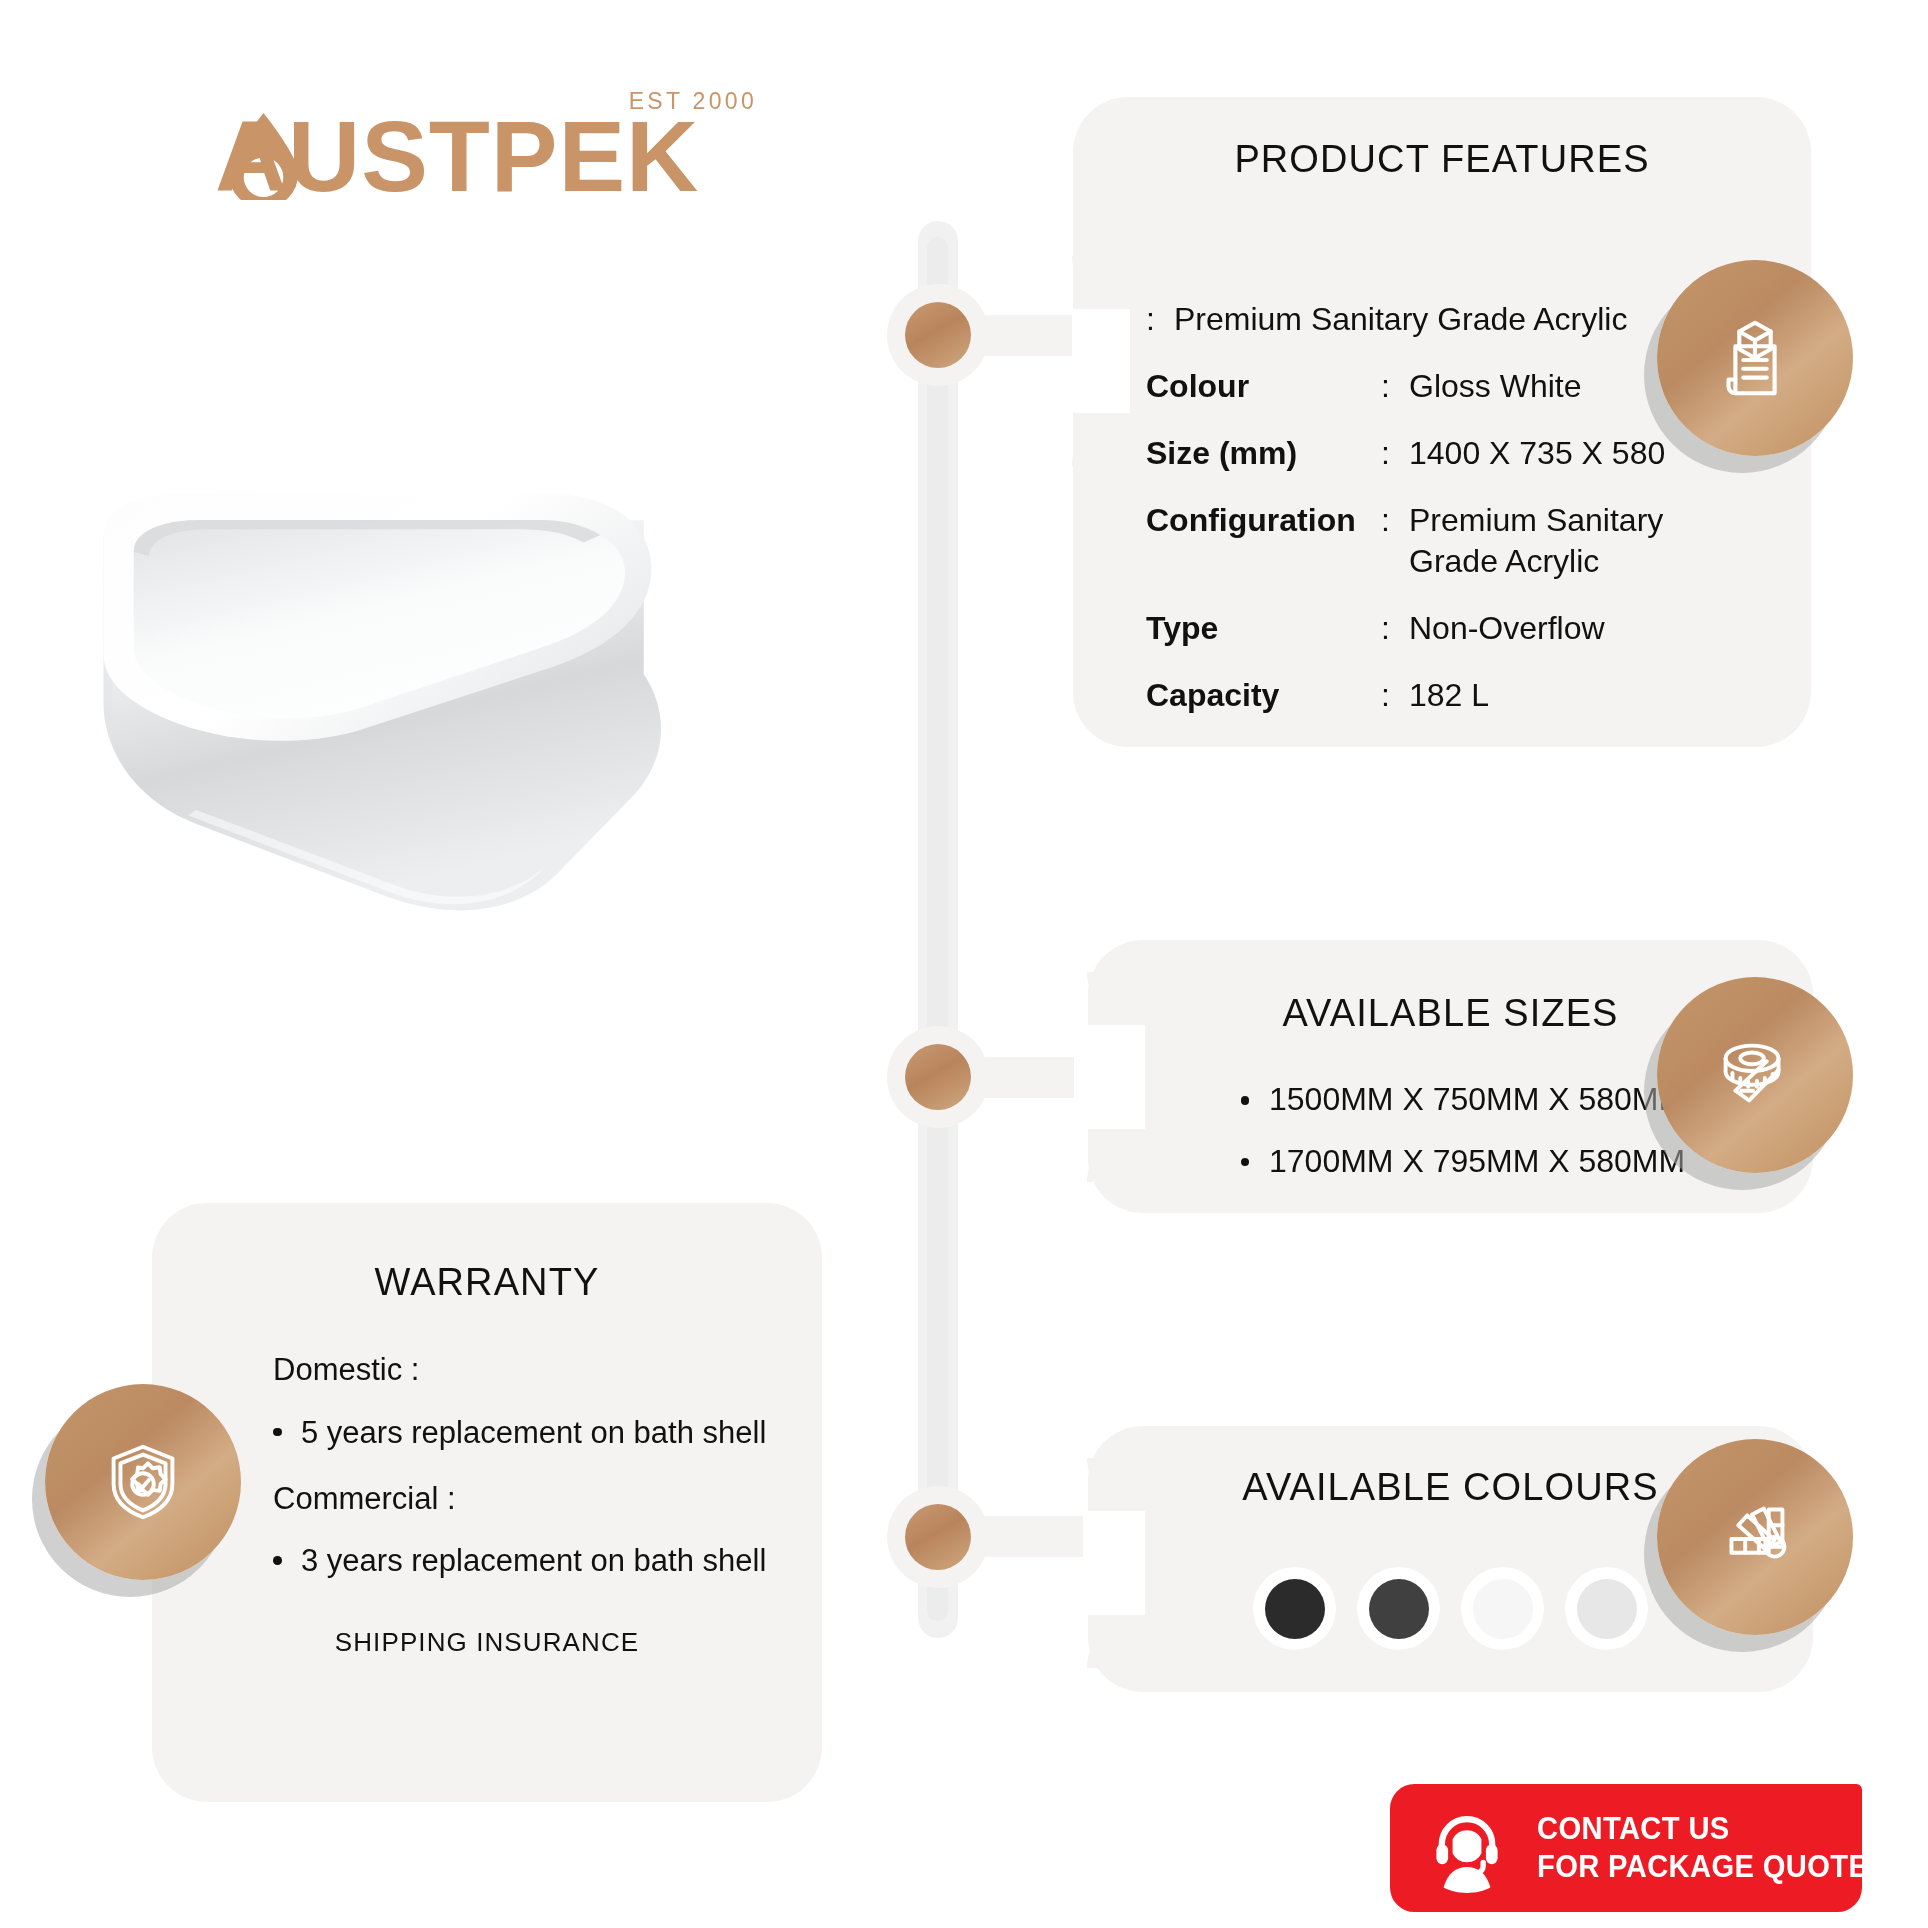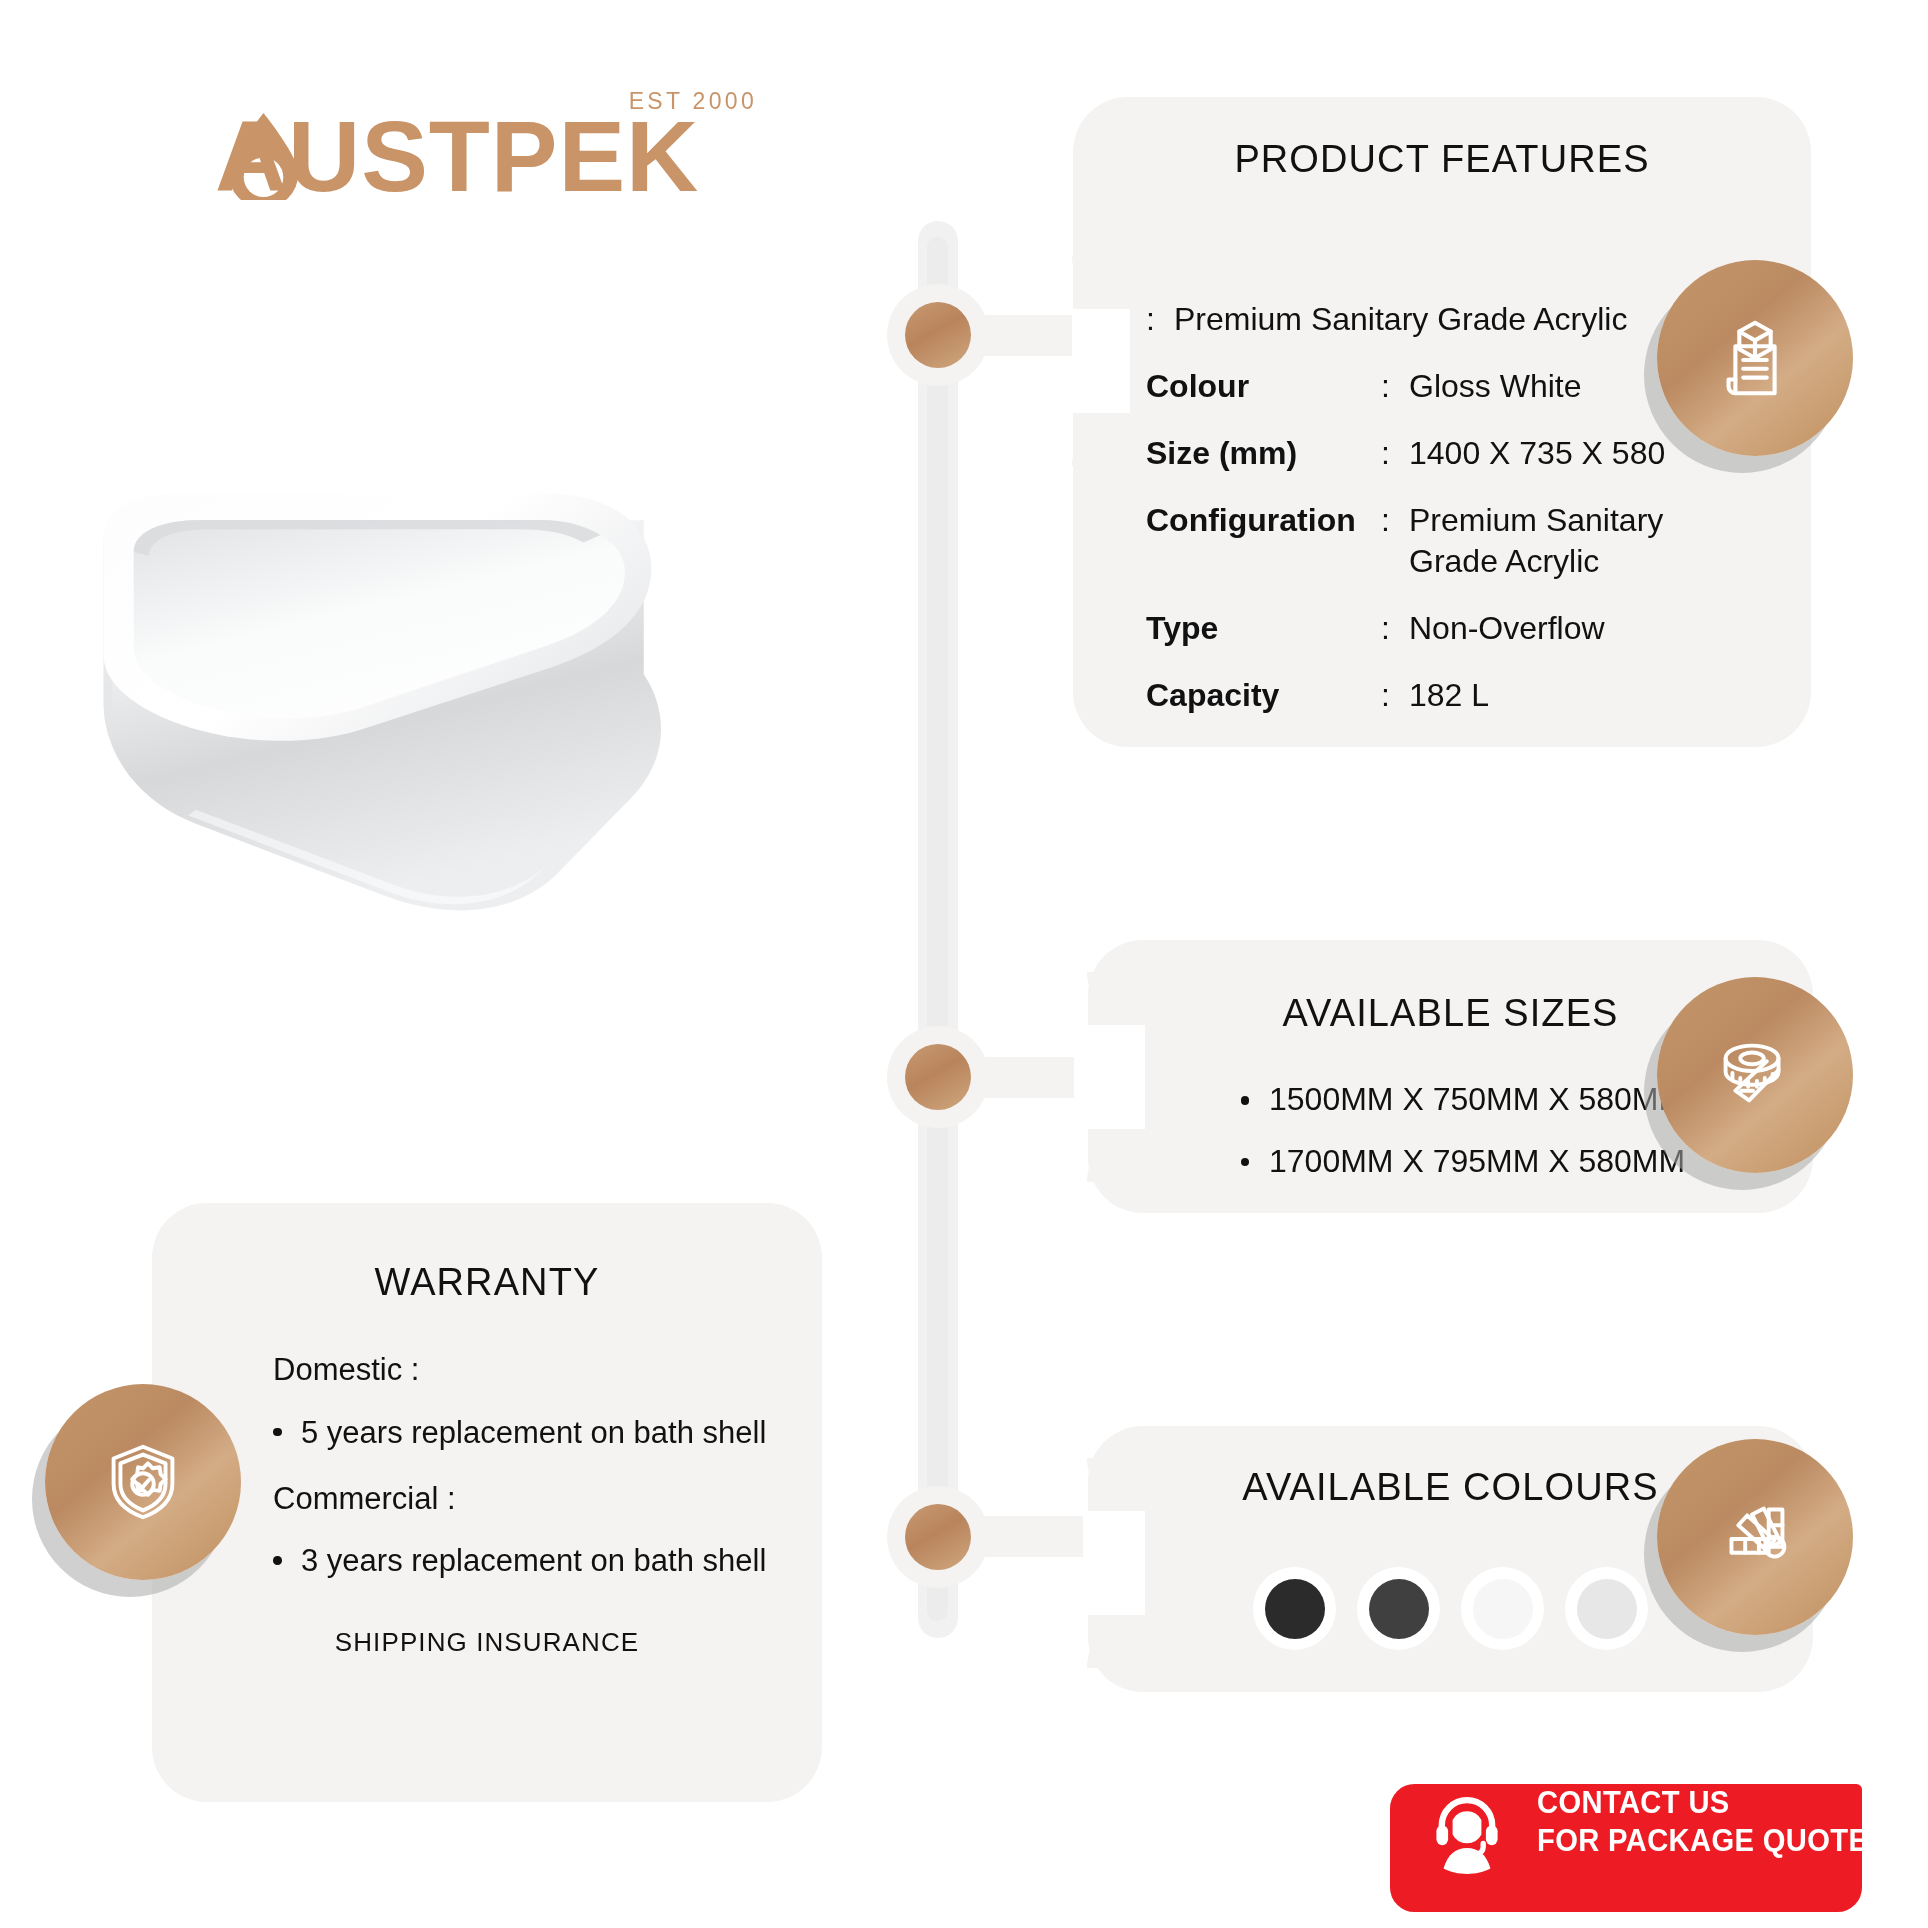--- a/index.html
+++ b/index.html
@@ -122,21 +122,21 @@
   }
   .warr-ship-title{
     text-align:center;font-size:26px;letter-spacing:1.1px;color:#111;margin:45px 0 0 0;
   }
   .warr-ship-val{text-align:center;font-size:31px;color:#111;margin:32px 0 0 0;}
 
   
   .contact{
     position:absolute;left:1390px;top:1784px;width:472px;height:128px;
     background:#ED1C24;border-radius:24.5px 5.6px 24.5px 24.5px;
-    display:flex;align-items:flex-start;padding-left:32px;box-sizing:border-box;
+    display:flex;align-items:center;padding-left:32px;box-sizing:border-box;
   }
   .contact svg{width:90px;height:90px;flex:none;}
   .contact-txt{margin-left:24.5px;color:#fff;}
   .contact-l1,.contact-l2{
     font-size:31px;font-weight:700;letter-spacing:0.4px;line-height:1.24;
     transform:scaleX(.94);transform-origin:left center;white-space:nowrap;
   }
 </style>
 </head>
 <body>

